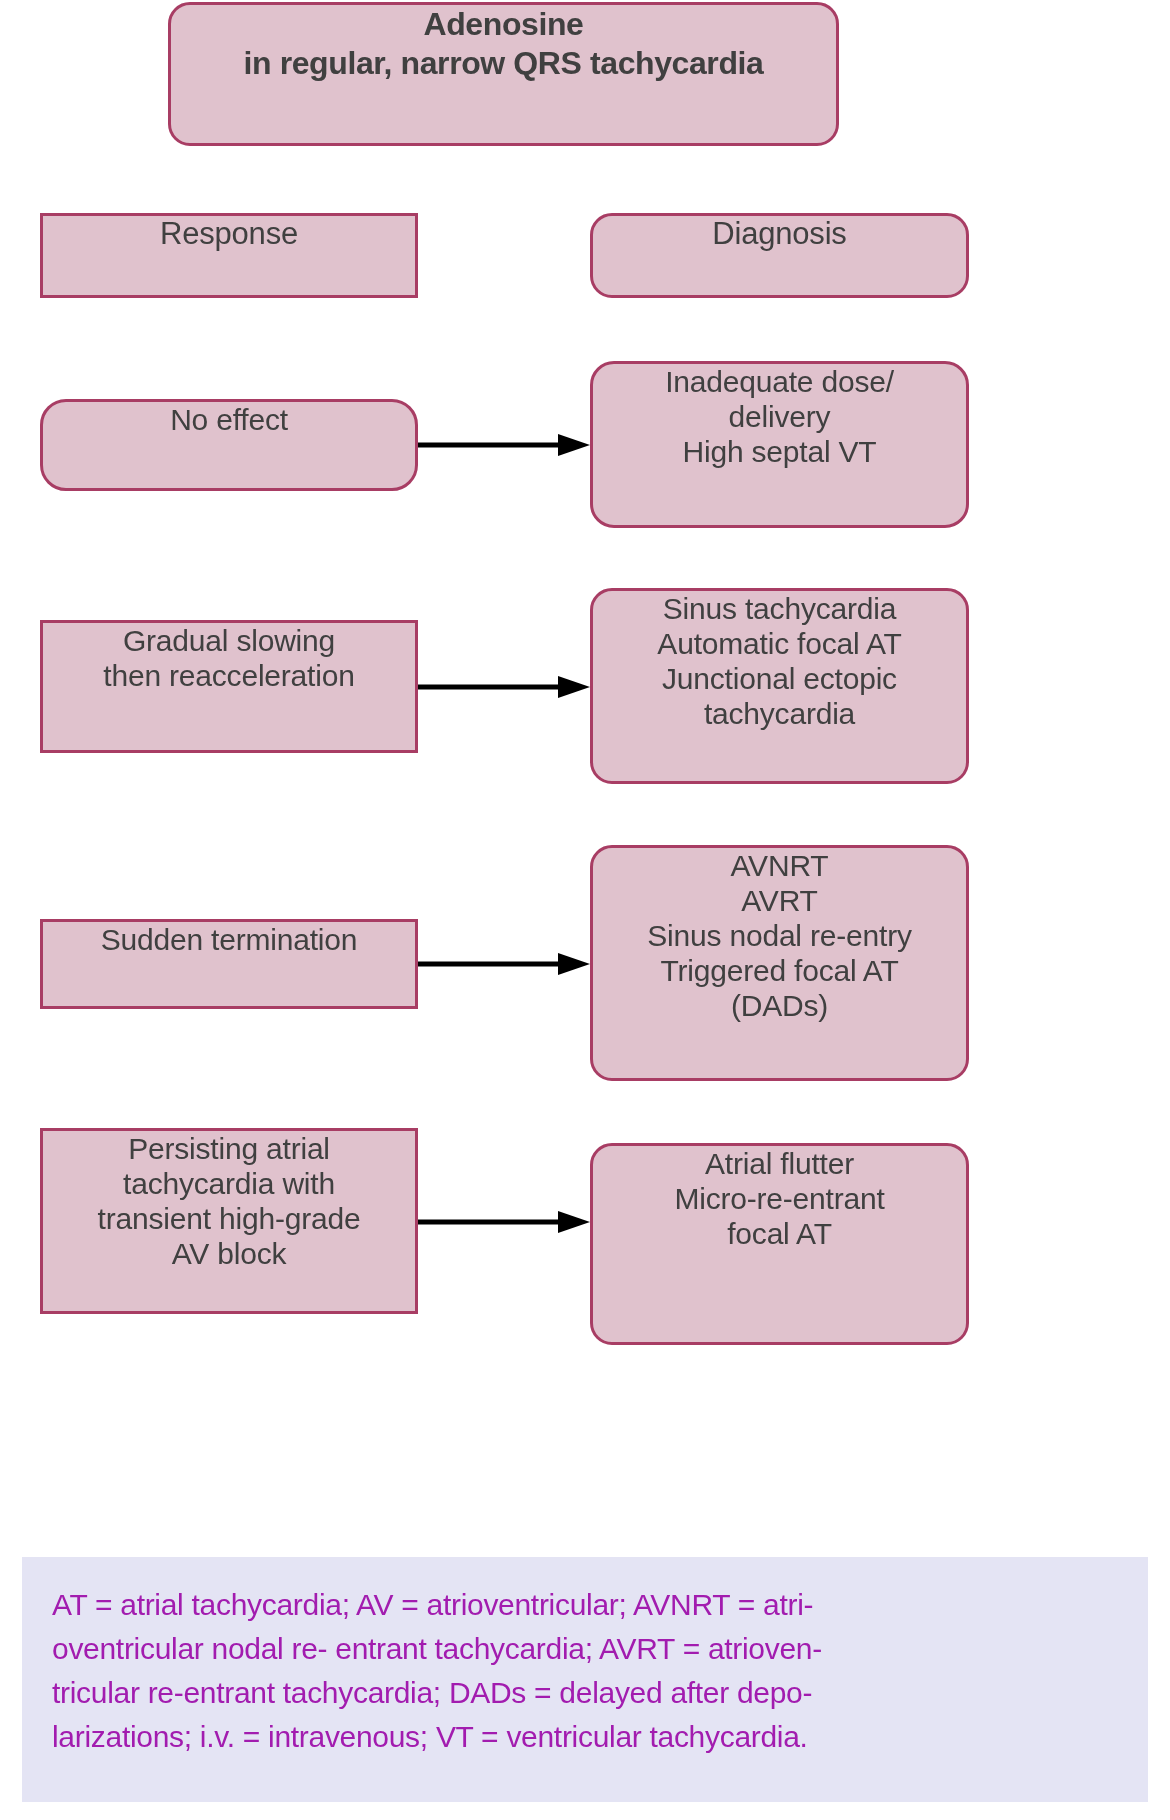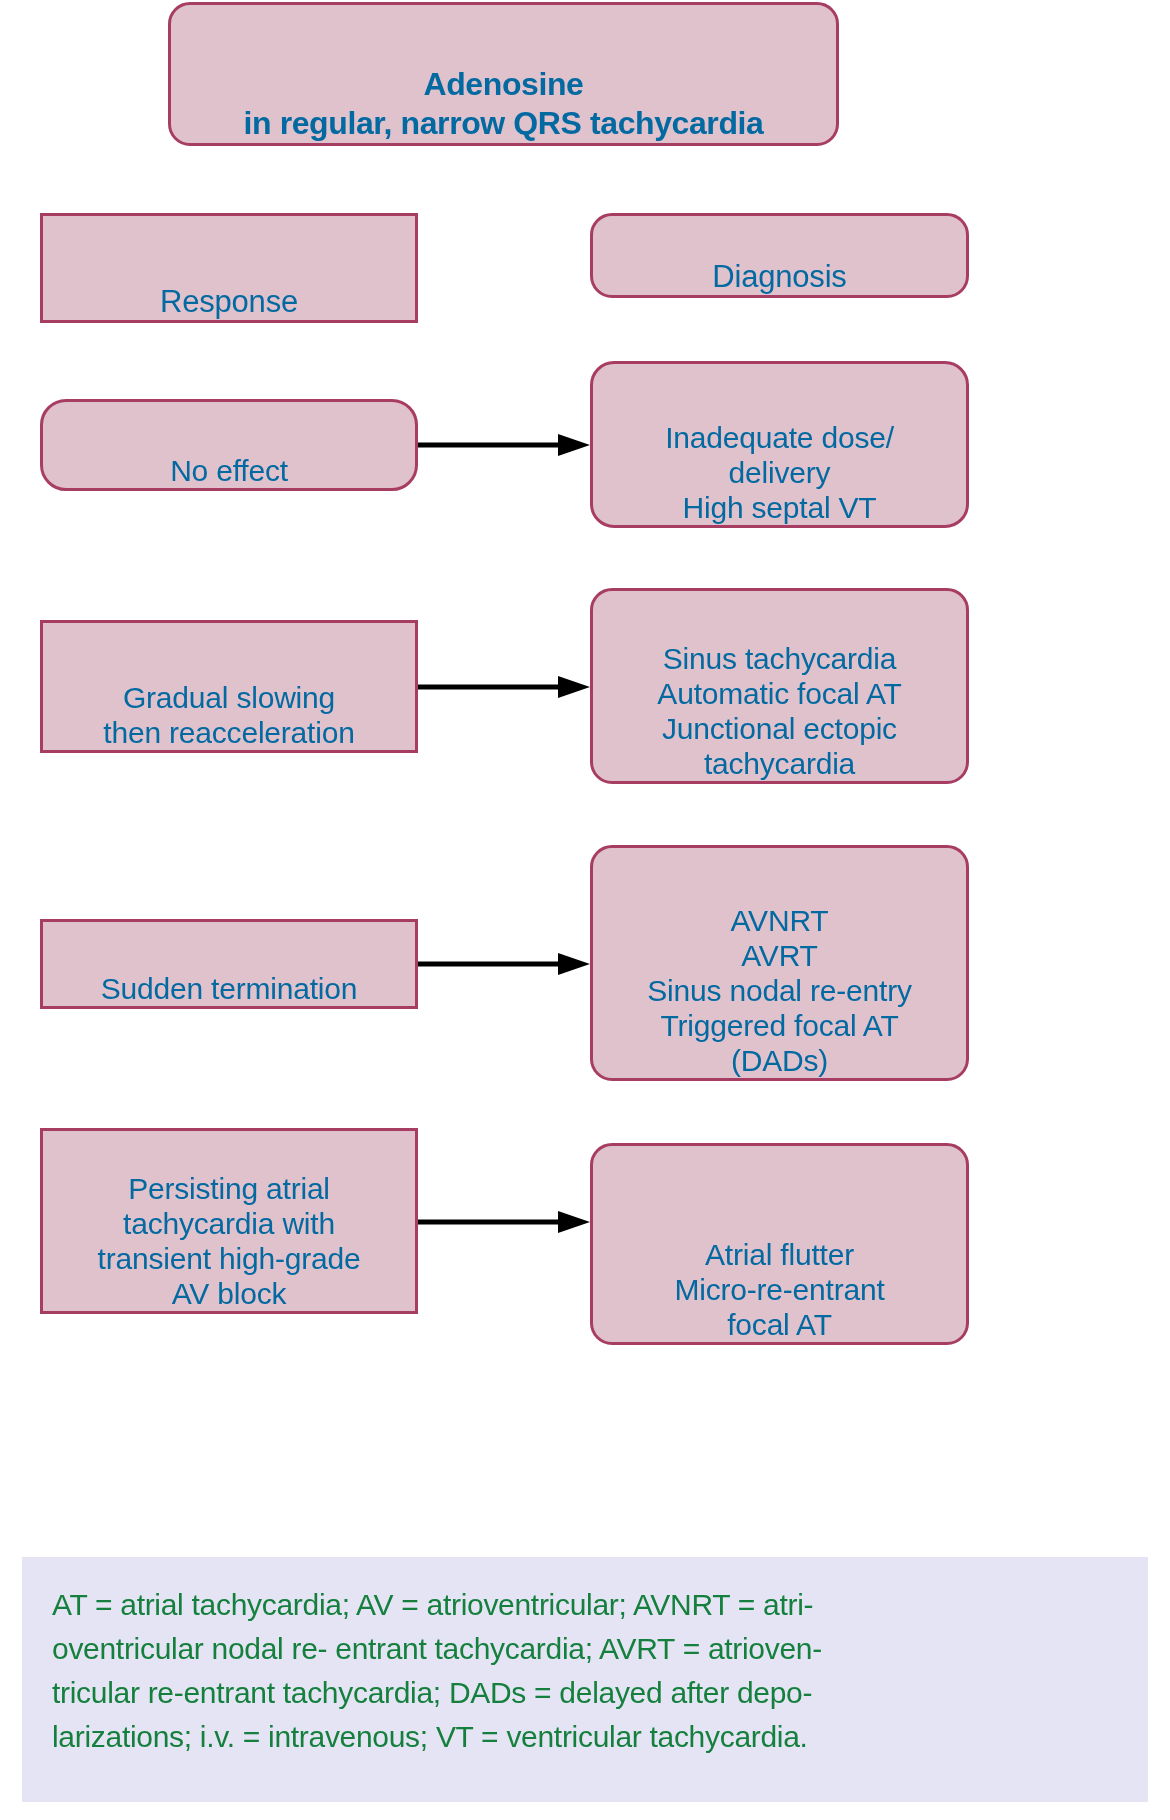--- a/index.html
+++ b/index.html
@@ -15,24 +15,24 @@
     overflow: hidden;
   }
 
   
   .box {
     position: absolute;
     box-sizing: border-box;
     background: #e0c2cd;
     border: 3px solid #a83d64;
     display: flex;
-    align-items: flex-end;
+    align-items: flex-start;
     justify-content: center;
     text-align: center;
-    color: #0369a1;
+    color: #404040;
     line-height: 1.17;
     letter-spacing: -0.2px;
   }
   .box .txt {
     width: 100%;
     padding: 0 8px;
     box-sizing: border-box;
     white-space: pre-line;
   }
   
@@ -48,21 +48,21 @@
     height: 144px;
     font-size: 32px;
     font-weight: bold;
     letter-spacing: -0.4px;
     line-height: 1.22;
   }
 
   
   .hdr { font-size: 31px; }
   #header-response {
-    left: 40px; top: 213px; width: 378px; height: 110px;
+    left: 40px; top: 213px; width: 378px; height: 85px;
   }
   #header-diagnosis {
     left: 590px; top: 213px; width: 379px; height: 85px;
   }
 
   
   .resp { font-size: 30px; }
   #resp-1 { left: 40px; top: 399px;  width: 378px; height: 92px; border-radius: 26px; }
   #resp-2 { left: 40px; top: 620px;  width: 378px; height: 133px; }
   #resp-3 { left: 40px; top: 919px;  width: 378px; height: 90px; }
@@ -92,21 +92,21 @@
     position: absolute;
     left: 22px;
     top: 1557px;
     width: 1126px;
     height: 245px;
     box-sizing: border-box;
     background: #e4e4f4;
     padding: 26px 30px 0 30px;
     font-size: 30px;
     line-height: 1.47;
-    color: #15803d;
+    color: #a21caf;
     letter-spacing: -0.3px;
     white-space: pre-line;
   }
 </style>
 </head>
 <body>
 
 <div class="box rd" id="title-box">
   <span class="txt">Adenosine
 in regular, narrow QRS tachycardia</span>

